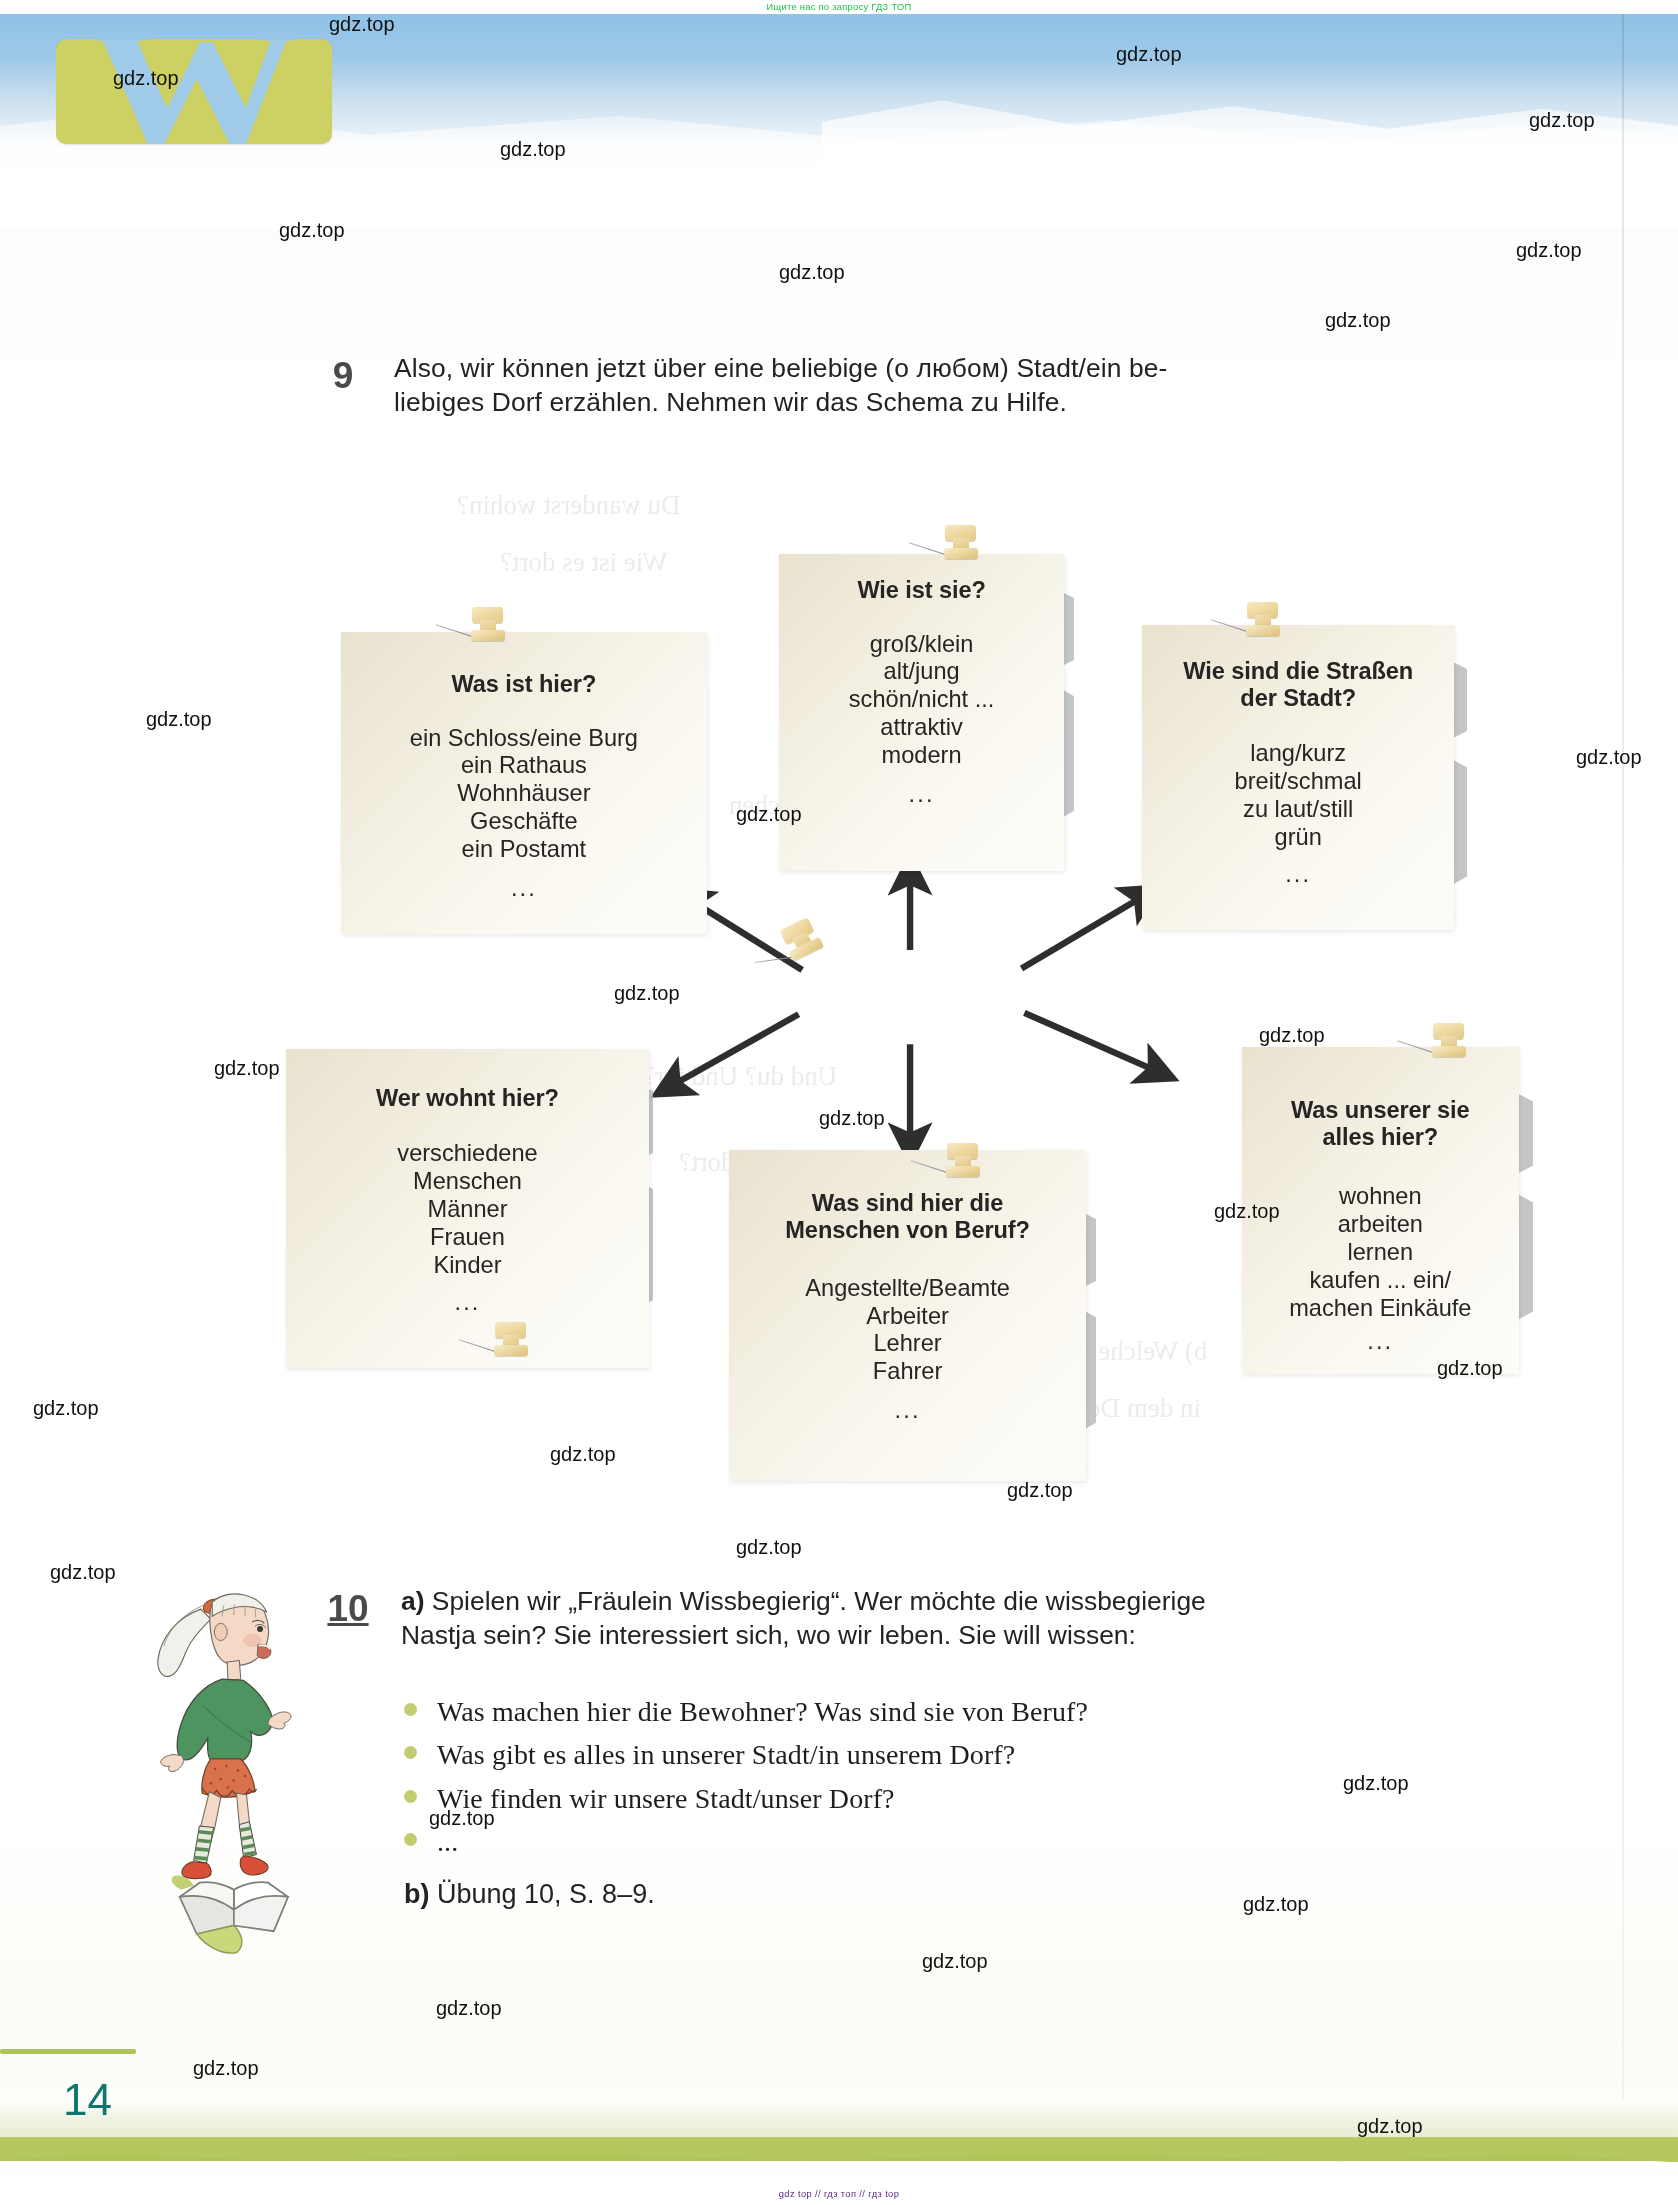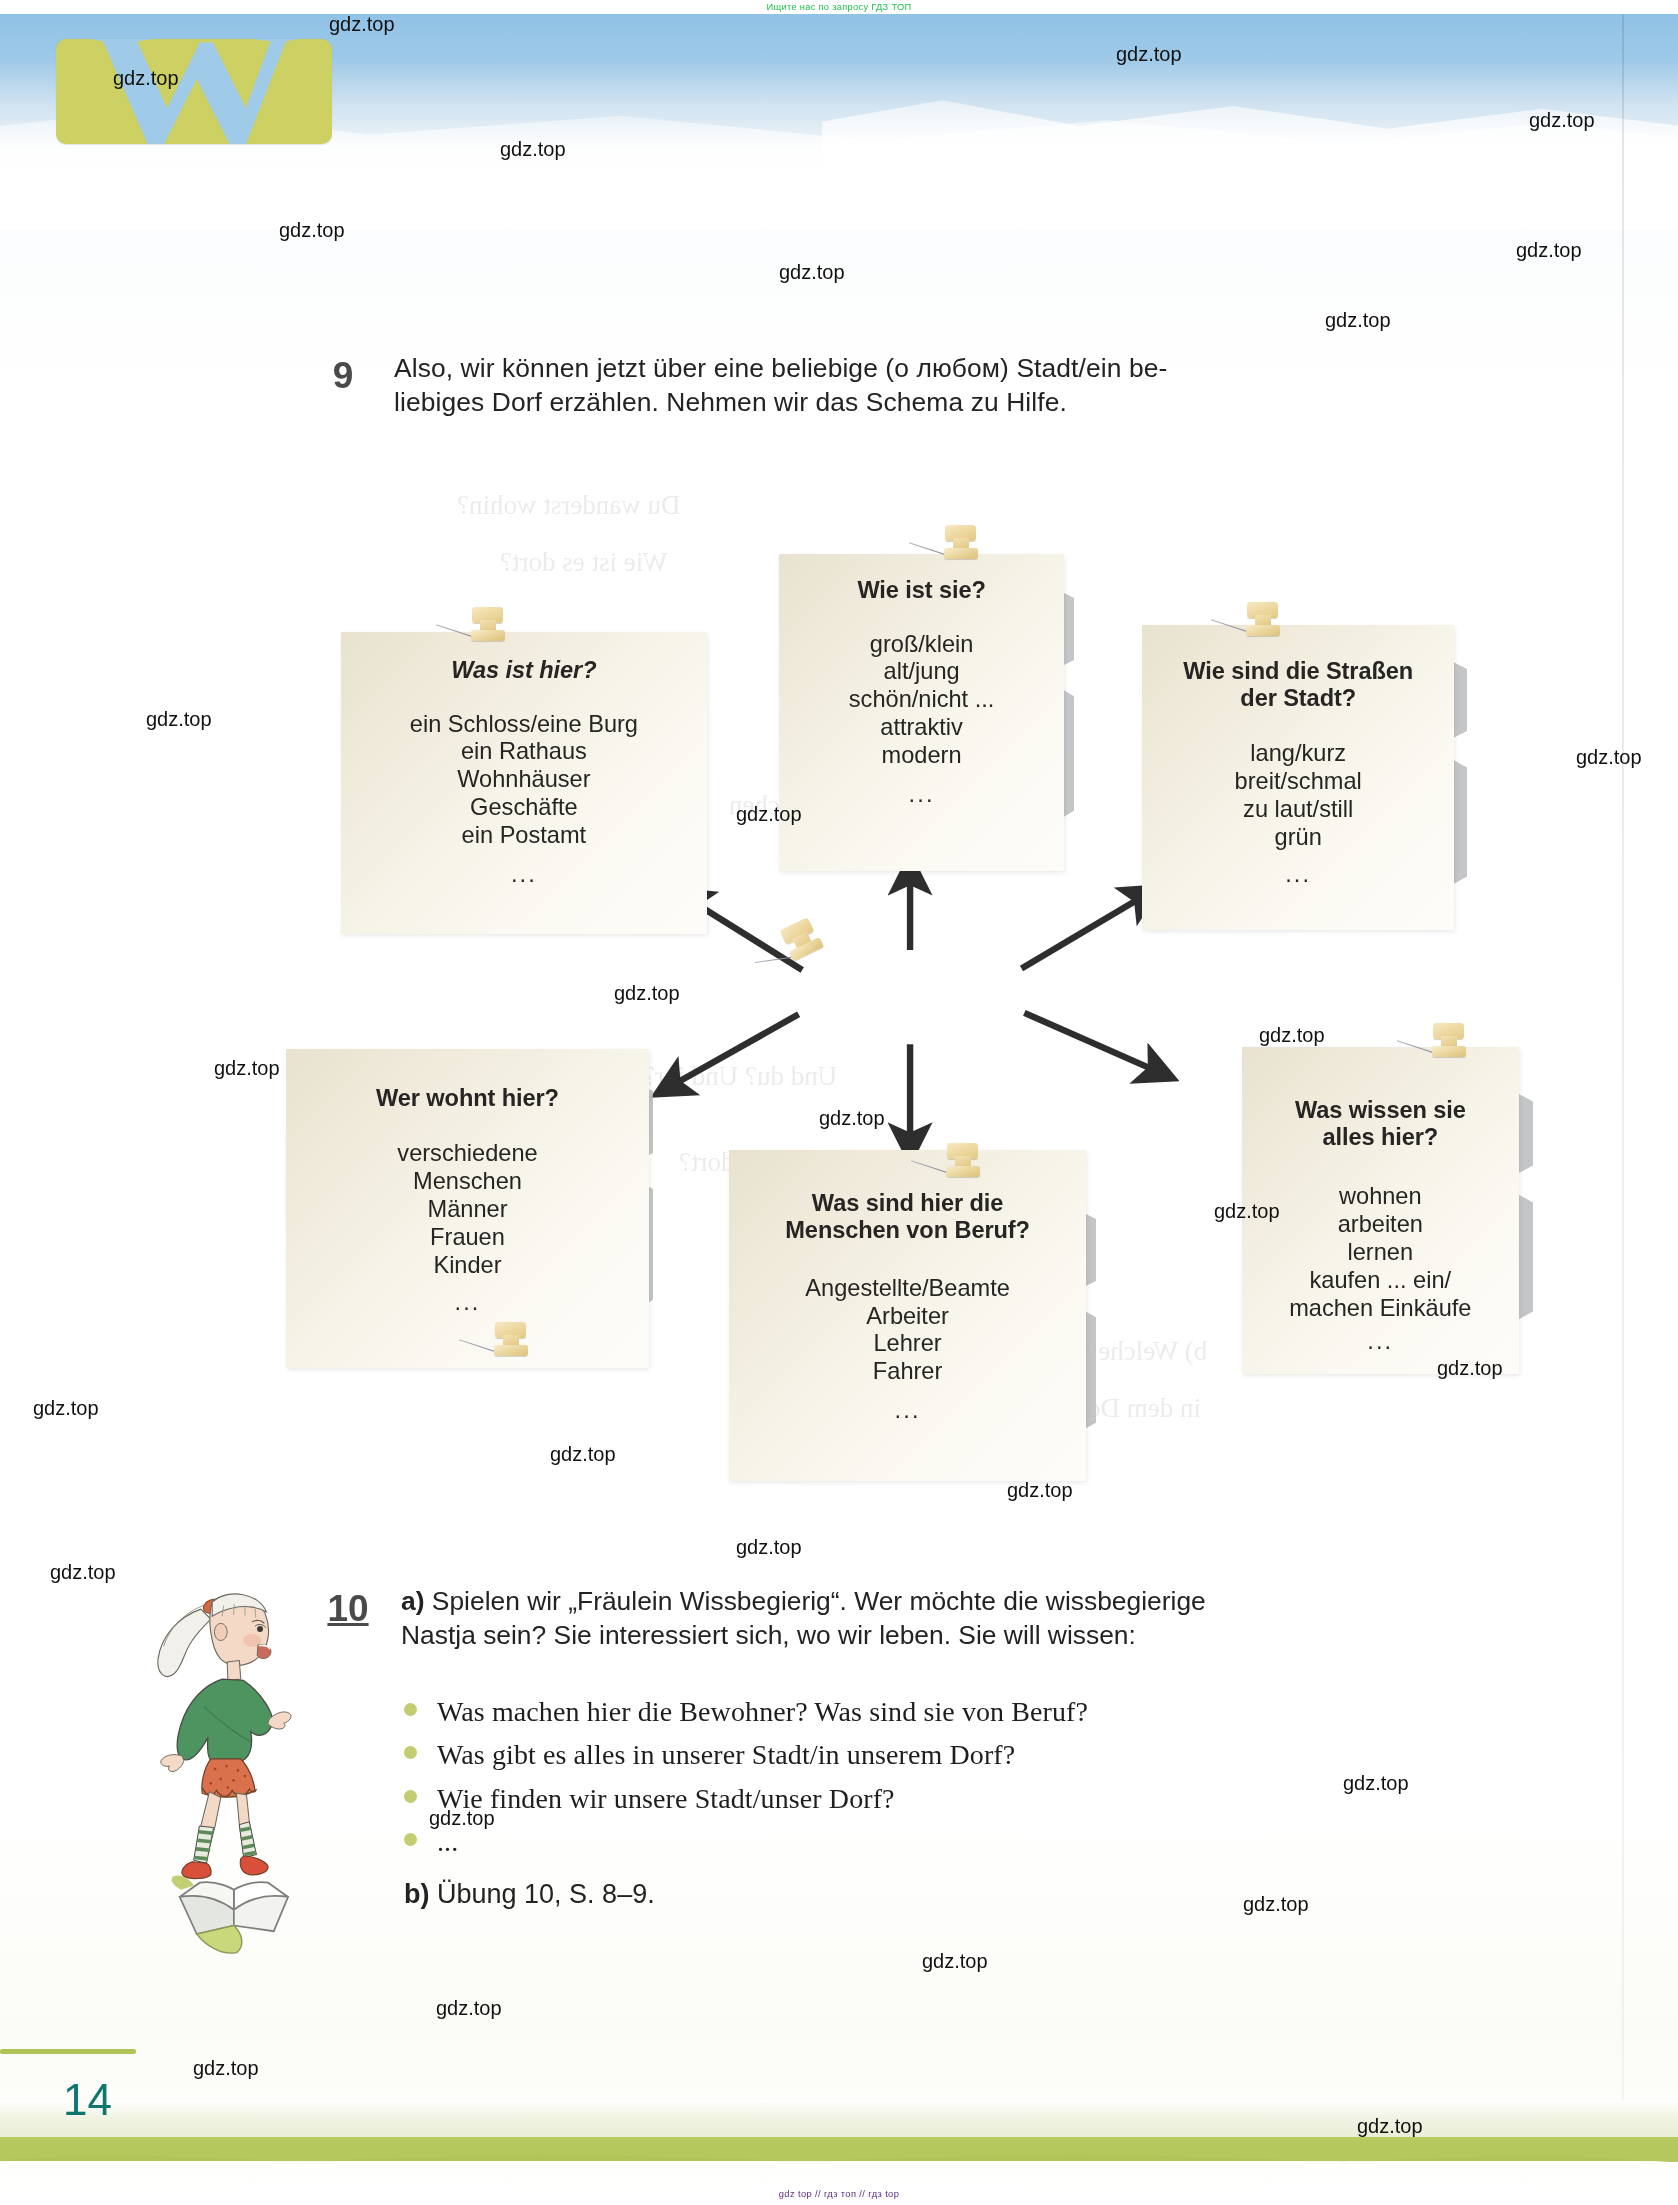--- a/index.html
+++ b/index.html
@@ -275,21 +275,21 @@
 
       <line x1="1274" y1="1462" x2="1274" y2="1600"></line>
 
       <line x1="1434" y1="1418" x2="1620" y2="1500"></line>
     </g>
   </svg>
 
   <div class="curl" style="left:681px;top:664px;height:79px;border-radius:0 10px 10px 0;clip-path:polygon(0 0,100% 14%,100% 86%,0 100%);"></div>
   <div class="curl" style="left:681px;top:754px;height:136px;border-radius:0 7.1px 7.1px 0;clip-path:polygon(0 0,100% 10%,100% 90%,0 100%);"></div>
   <div class="card" style="left:341px;top:632px;width:343px;height:286px;padding:15.7px 11.4px 0;">
-    <div class="q" style="margin-top:9px;font-style:italic;">Was ist hier?</div>
+    <div class="q" style="margin-top:23px;">Was ist hier?</div>
     <div class="ans" style="margin-top:27px;">
       <div>ein Schloss/eine Burg</div>
       <div>ein Rathaus</div>
       <div>Wohnhäuser</div>
       <div>Geschäfte</div>
       <div>ein Postamt</div>
     </div>
     <div class="dots" style="margin-top:13px;">...</div>
   </div>
   <div class="pin" style="left:461px;top:607px;">
@@ -387,21 +387,21 @@
     <div class="needle"></div>
       <div class="head"></div>
       <div class="mid"></div>
       <div class="base"></div>
   </div>
 
   <div class="curl" style="left:1509px;top:1089px;height:89px;border-radius:0 10px 10px 0;clip-path:polygon(0 0,100% 14%,100% 86%,0 100%);"></div>
   <div class="curl" style="left:1509px;top:1189px;height:136px;border-radius:0 7.1px 7.1px 0;clip-path:polygon(0 0,100% 10%,100% 90%,0 100%);"></div>
   <div class="card" style="left:1242px;top:1047px;width:268px;height:311px;padding:15.7px 4.3px 0;">
     <div class="q" style="margin-top:34px;">
-      <div>Was wissen sie</div>
+      <div>Was unserer sie</div>
       <div>alles hier?</div>
     </div>
     <div class="ans" style="margin-top:33px;">
       <div>wohnen</div>
       <div>arbeiten</div>
       <div>lernen</div>
       <div>kaufen ... ein/</div>
       <div>machen Einkäufe</div>
     </div>
     <div class="dots" style="margin-top:7.1px;">...</div>

